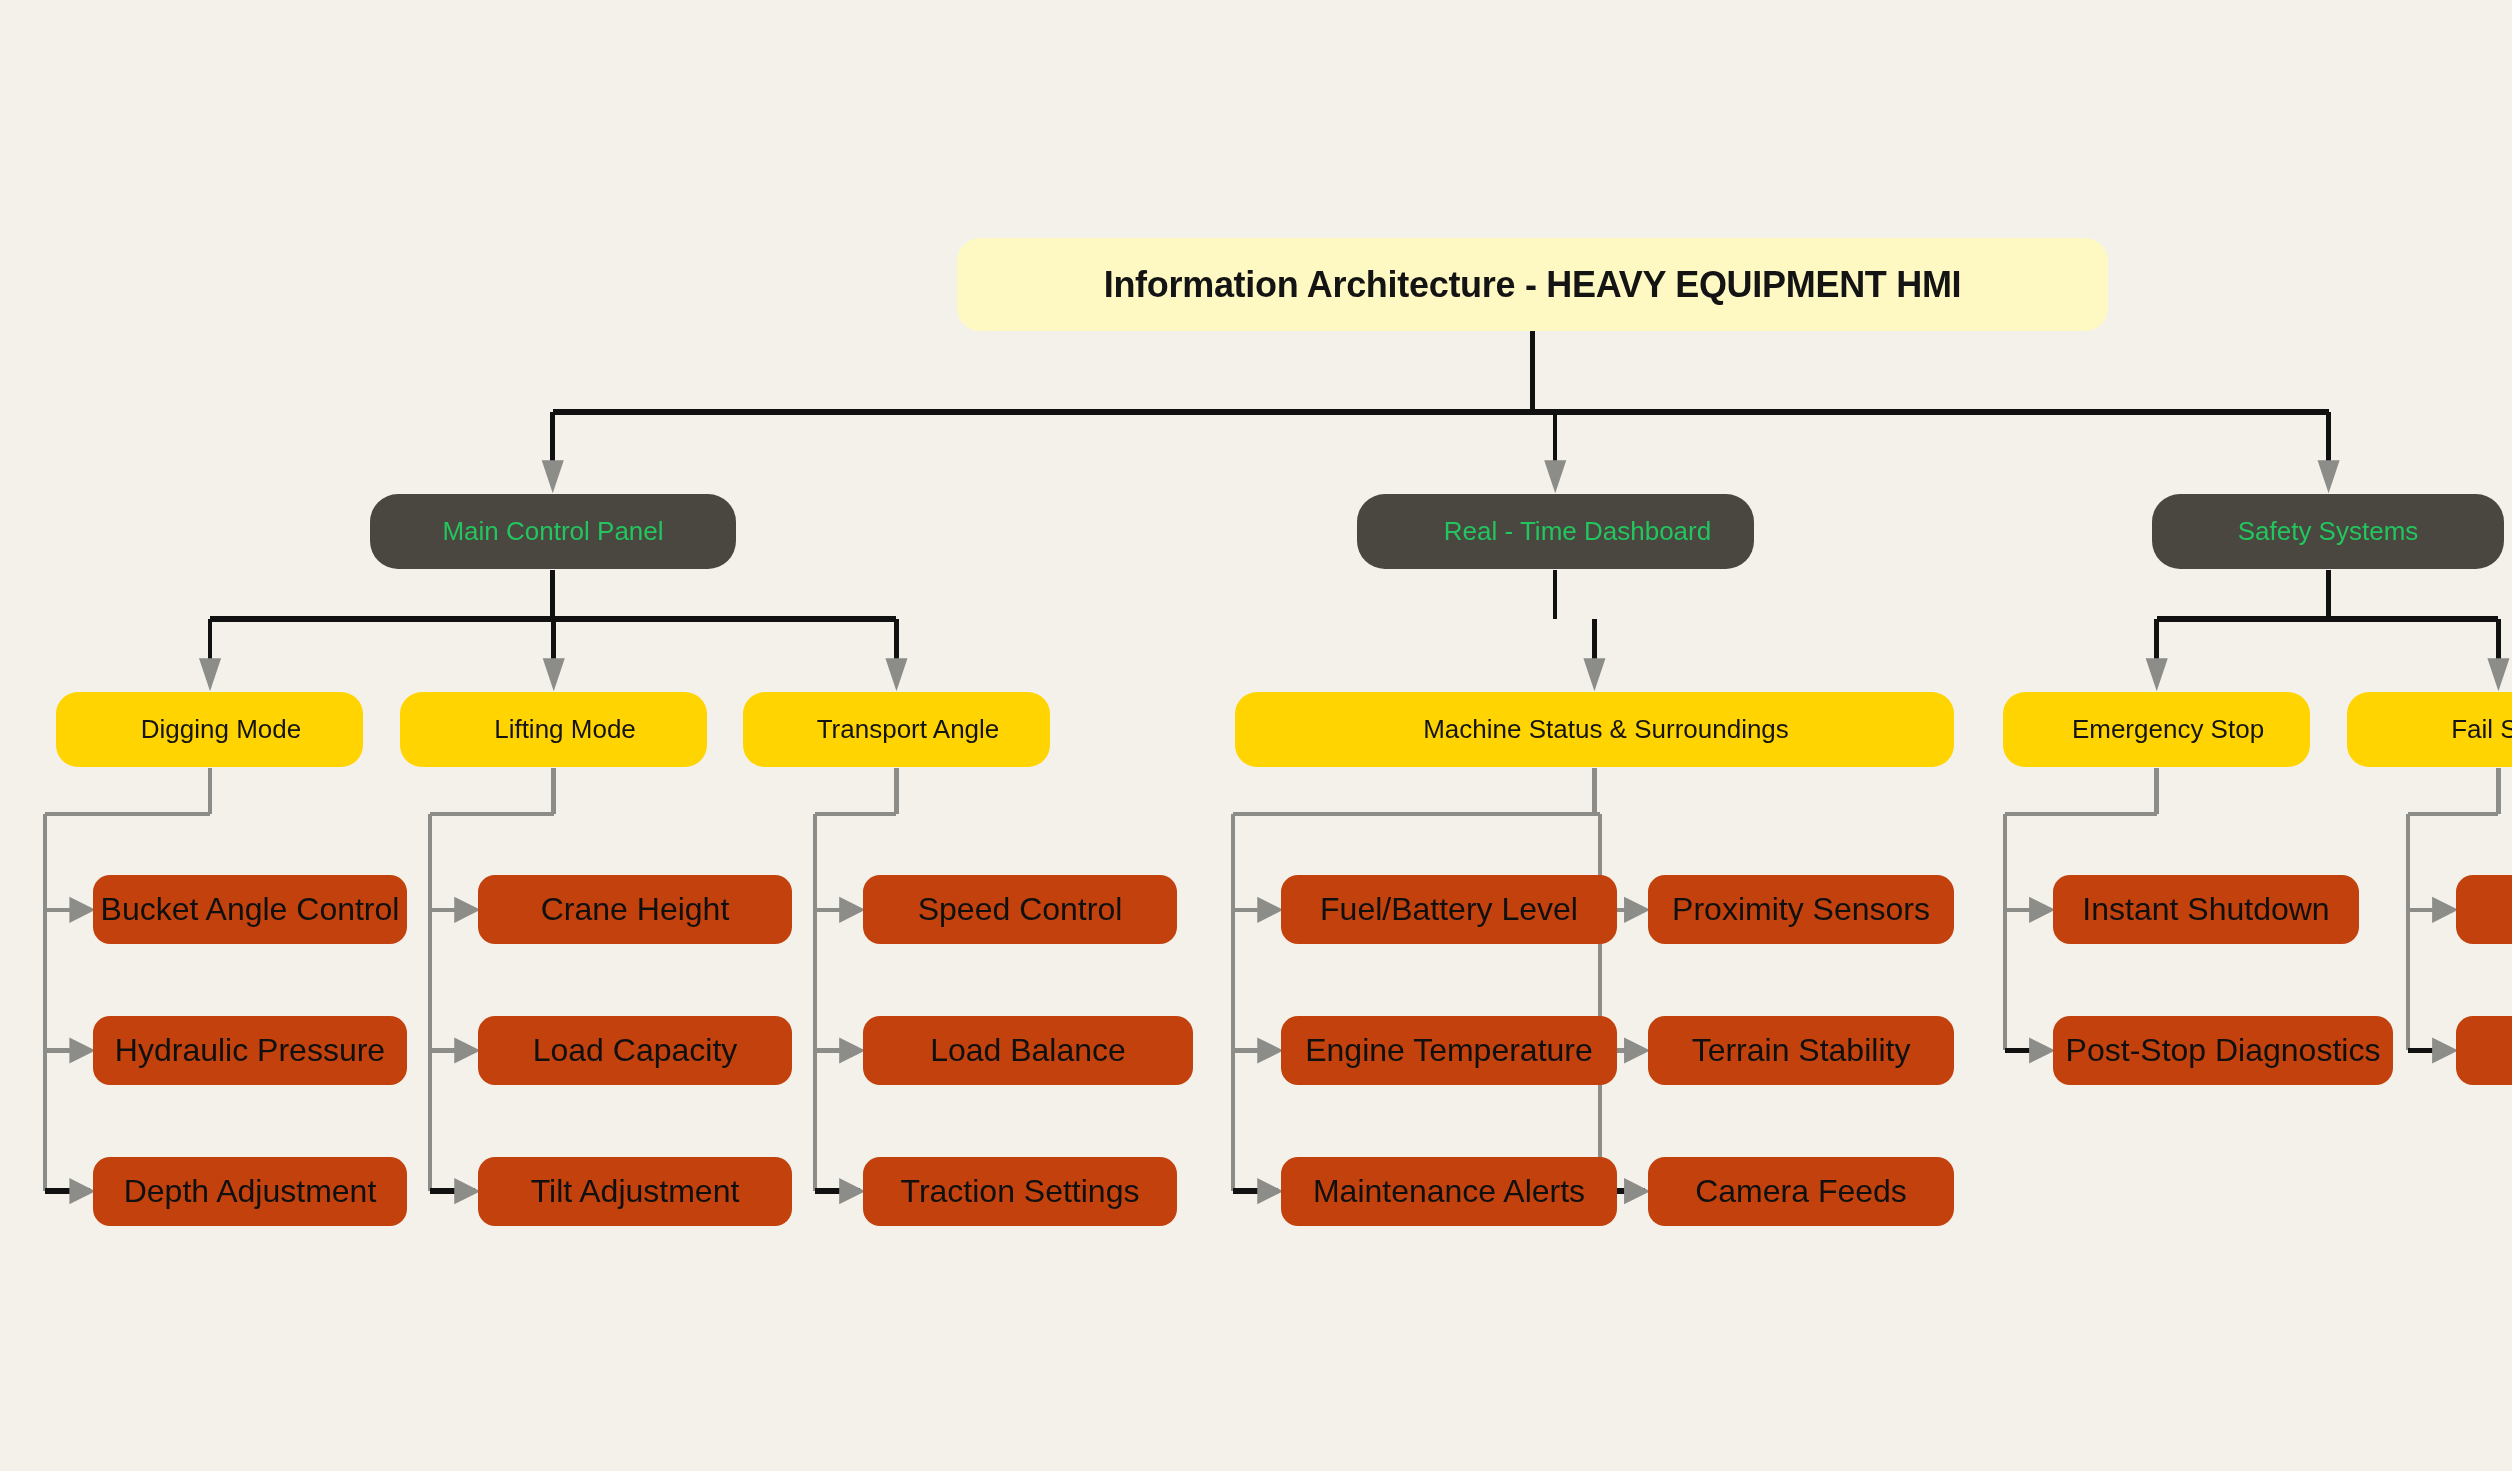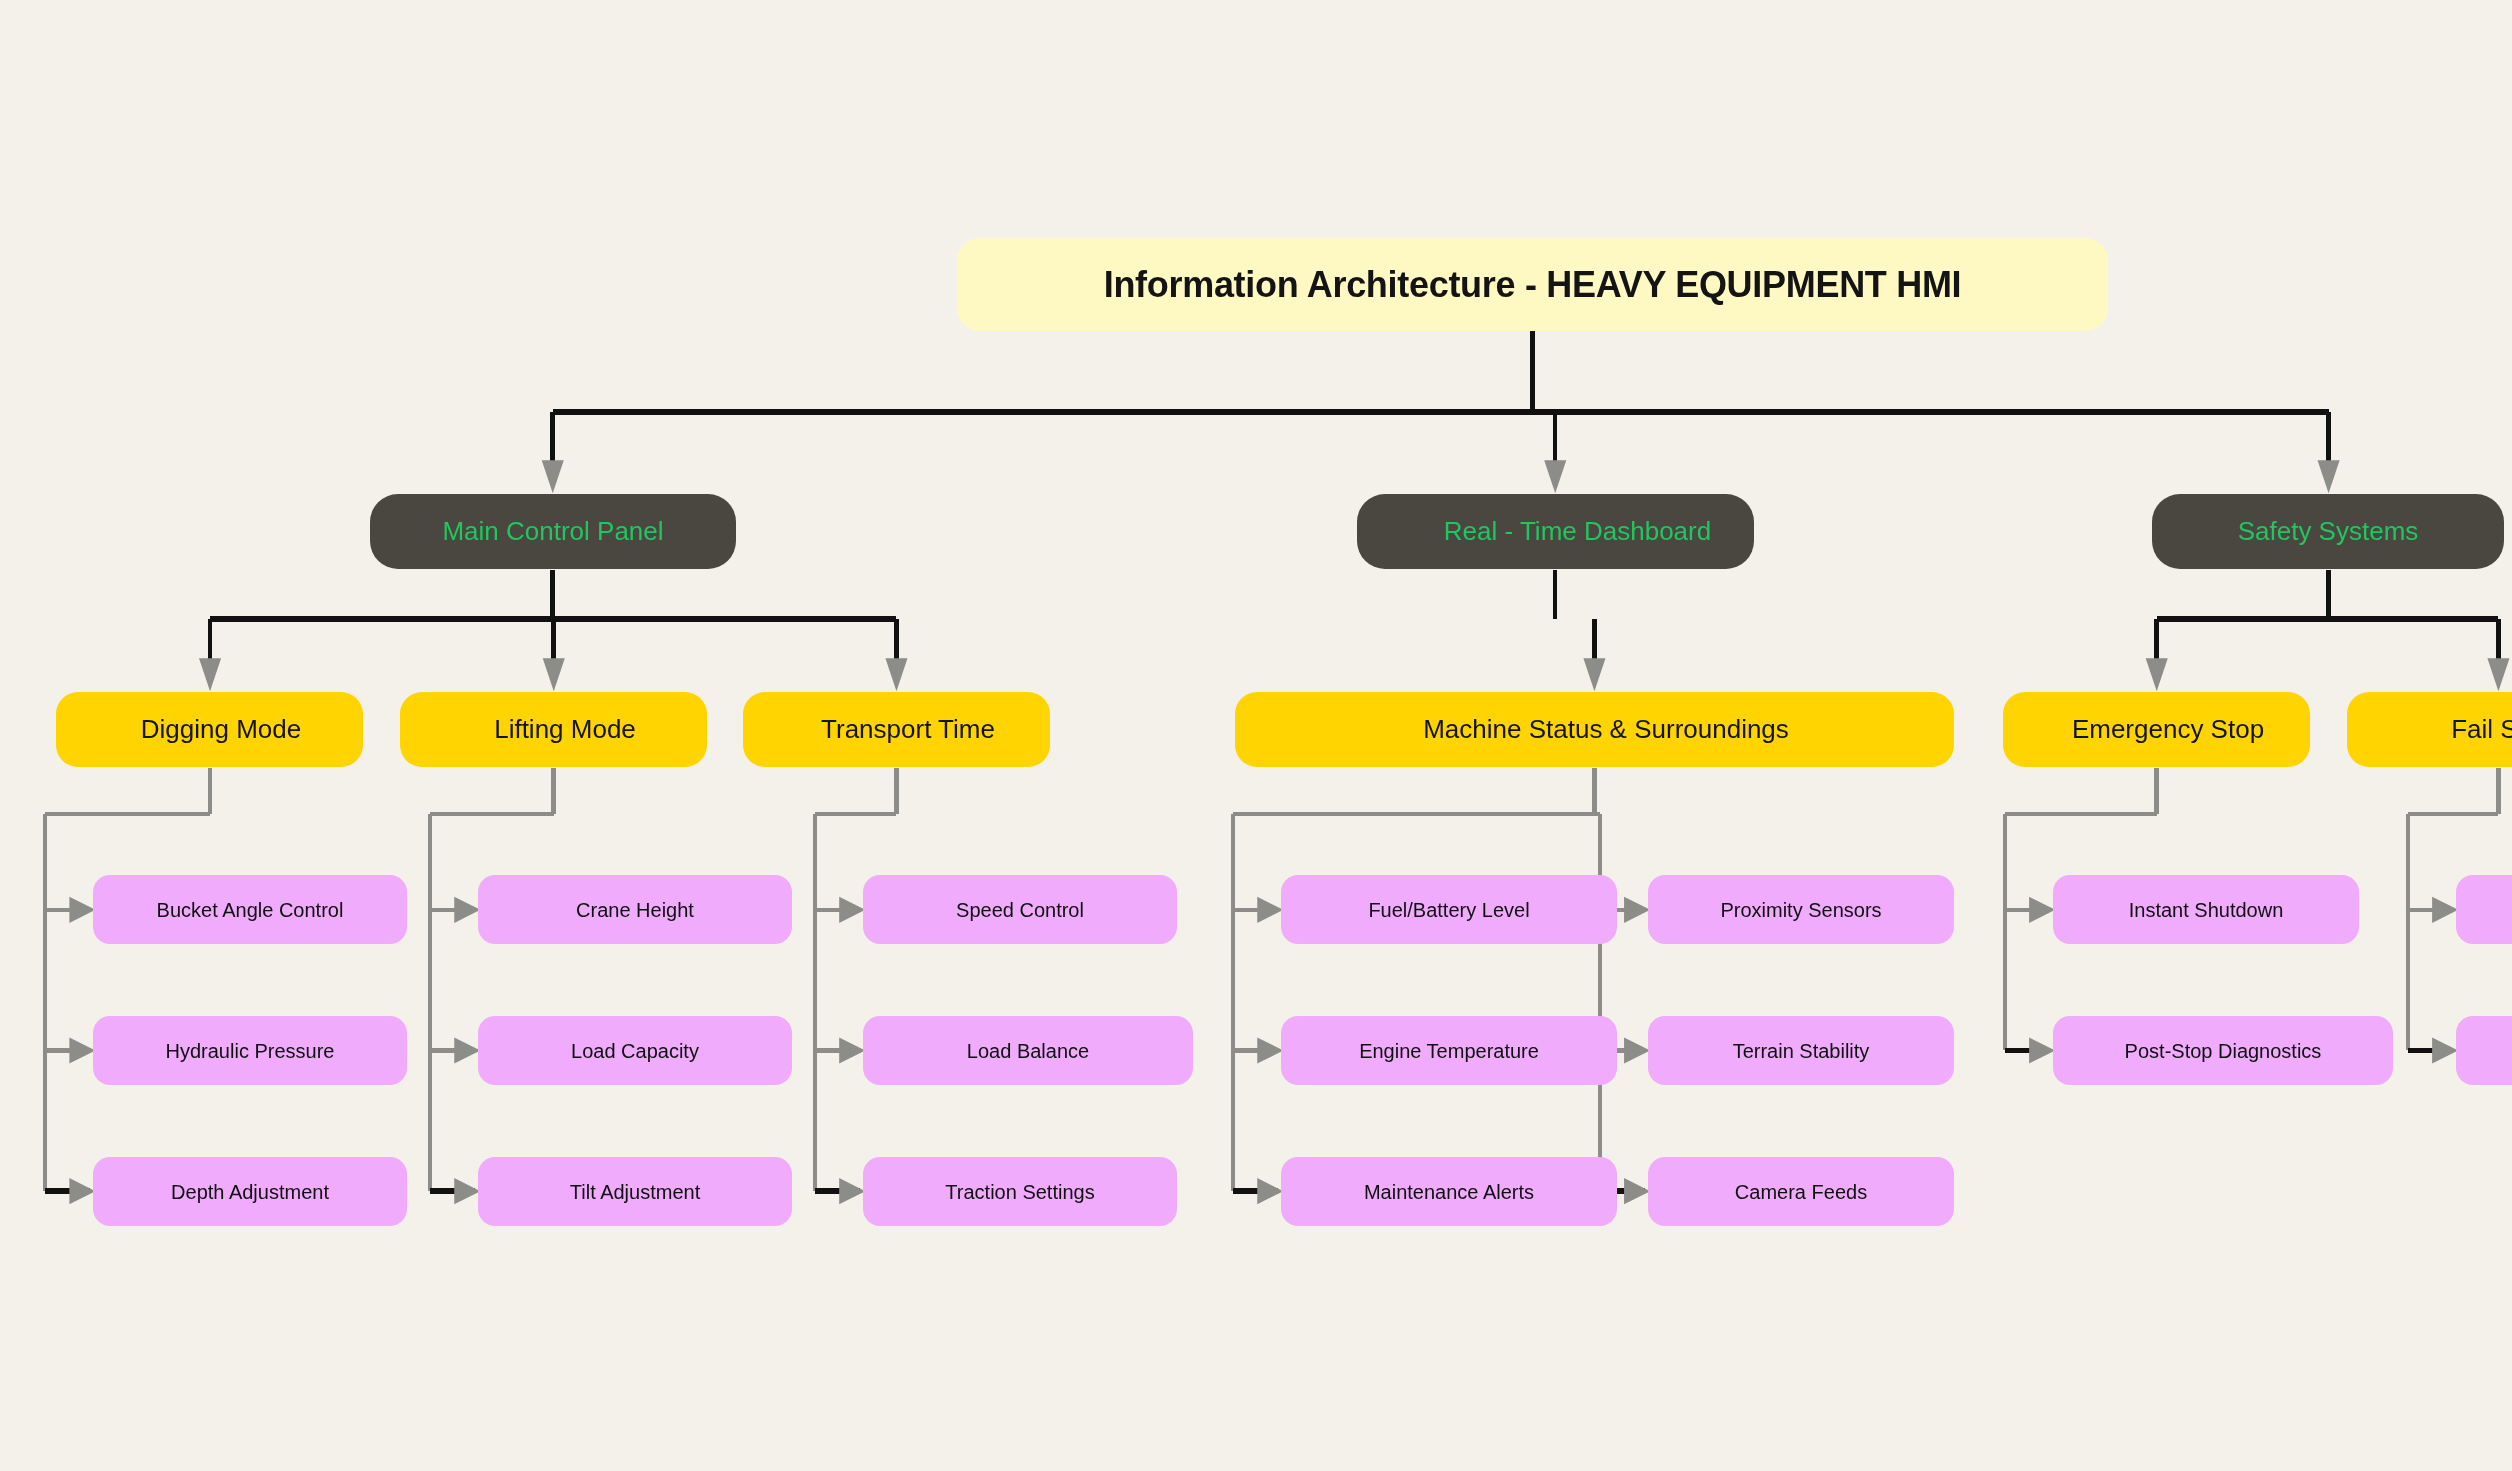--- a/index.html
+++ b/index.html
@@ -49,24 +49,24 @@
   }
   .node-l3 {
     background: #FFD400;
     color: #141414;
     border-radius: 22px;
     font-size: 26px;
     font-weight: normal;
     padding-left: 23px;
   }
   .node-leaf {
-    background: #f0abfc;
+    background: #c2410c;
     color: #101010;
     border-radius: 17px;
-    font-size: 20px;
+    font-size: 32px;
     font-weight: normal;
   }
 </style>
 </head>
 <body>
 
 <div id="stage">
   <svg id="wires" viewBox="0 0 5600 2928" preserveAspectRatio="none">
       <line x1="3050" y1="659" x2="3050" y2="820" stroke="#111111" stroke-width="9" shape-rendering="crispEdges"></line>
       <line x1="1100" y1="820" x2="4634" y2="820" stroke="#111111" stroke-width="12" shape-rendering="crispEdges"></line>
@@ -178,21 +178,21 @@
       <div class="node node-leaf" style="left: 478px; top: 875px; width: 314px; height: 69px;">
         <span>Crane Height</span>
       </div>
       <div class="node node-leaf" style="left: 478px; top: 1016px; width: 314px; height: 69px;">
         <span>Load Capacity</span>
       </div>
       <div class="node node-leaf" style="left: 478px; top: 1157px; width: 314px; height: 69px;">
         <span>Tilt Adjustment</span>
       </div>
       <div class="node node-l3" style="left: 743px; top: 692px; width: 307px; height: 75px;">
-        <span>Transport Time</span>
+        <span>Transport Angle</span>
       </div>
       <div class="node node-leaf" style="left: 863px; top: 875px; width: 314px; height: 69px;">
         <span>Speed Control</span>
       </div>
       <div class="node node-leaf" style="left: 863px; top: 1016px; width: 330px; height: 69px;">
         <span>Load Balance</span>
       </div>
       <div class="node node-leaf" style="left: 863px; top: 1157px; width: 314px; height: 69px;">
         <span>Traction Settings</span>
       </div>

